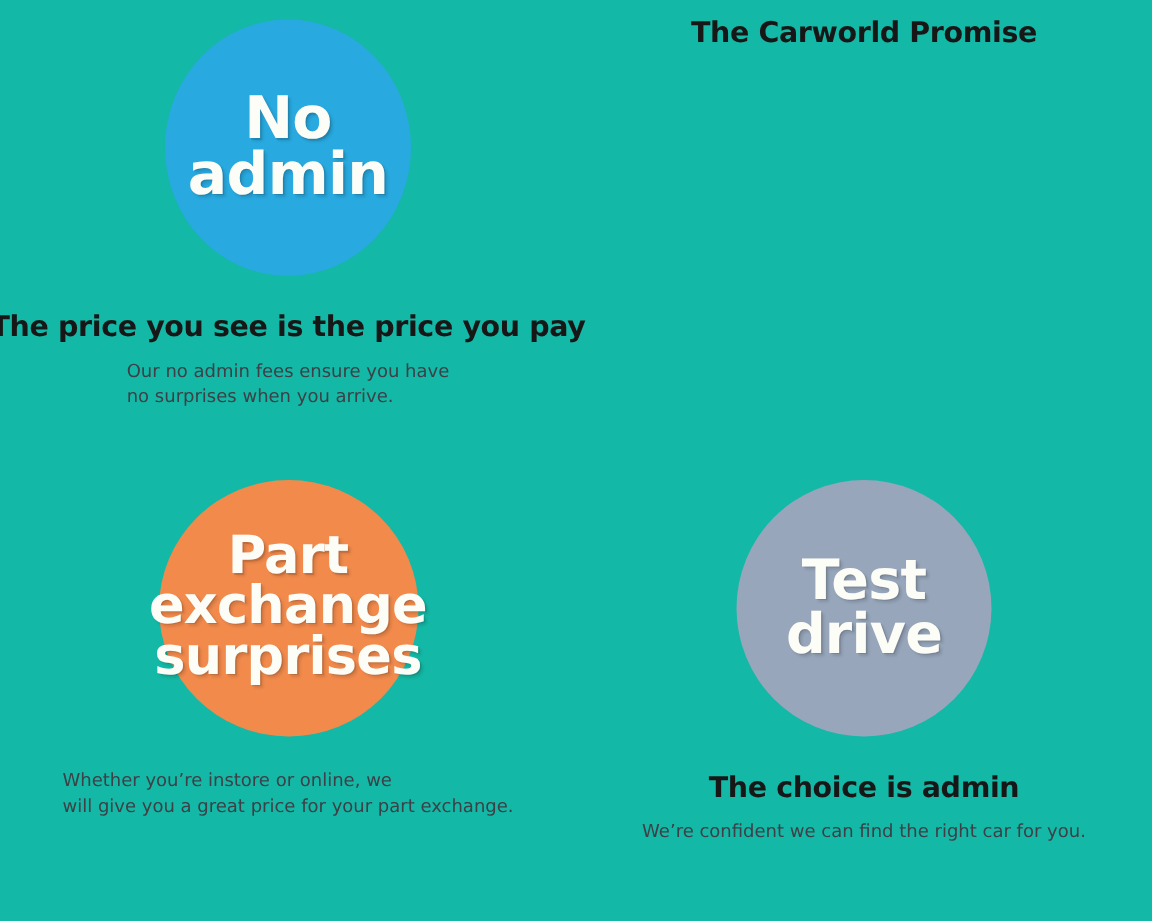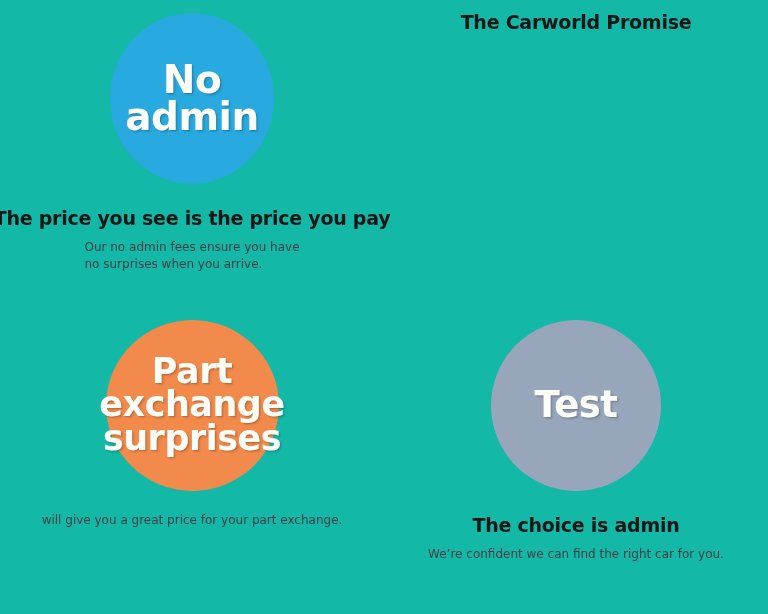--- a/index.html
+++ b/index.html
@@ -136,29 +136,31 @@
     <div class="badge-wrap">
       <div class="badge" style="background: rgb(242, 138, 76);">
         <div class="badge-text">
           <span class="badge-line">Part</span>
           <span class="badge-line">exchange</span>
           <span class="badge-line">surprises</span>
         </div>
       </div>
     </div>
     <p class="body">
+      <span class="body-line">Whether you’re instore or online, we</span>
       <span class="body-line">will give you a great price for your part exchange.</span>
     </p>
   </div>
 
   <div class="card c-grey">
     <div class="badge-wrap">
       <div class="badge" style="background: rgb(151, 166, 187);">
         <div class="badge-text">
           <span class="badge-line">Test</span>
+          <span class="badge-line">drive</span>
         </div>
       </div>
     </div>
     <h2 class="heading">The choice is admin</h2>
     <p class="body">
       <span class="body-line">We’re confident we can find the right car for you.</span>
     </p>
   </div>
 
 </div>

